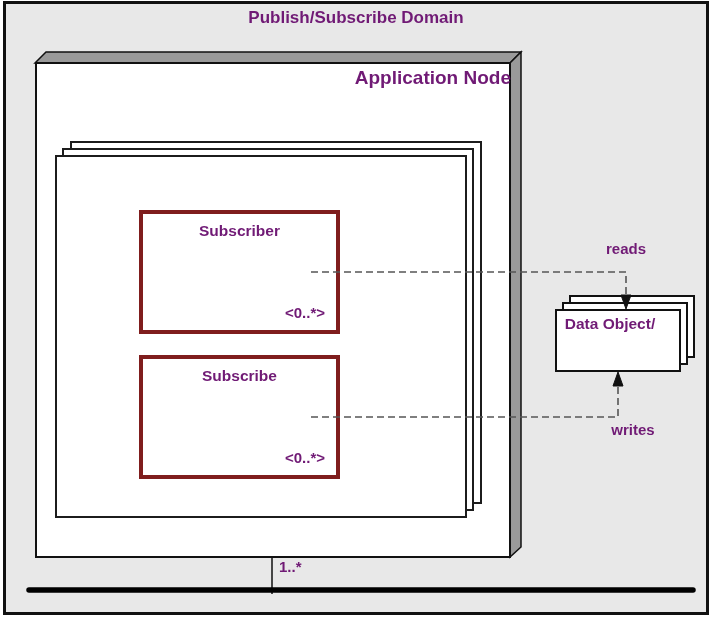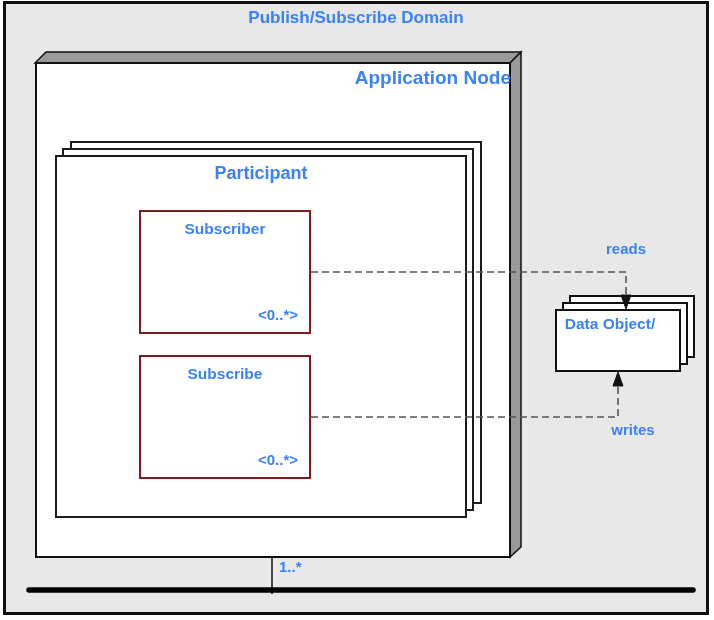--- a/index.html
+++ b/index.html
@@ -4,21 +4,21 @@
 <style>
   * { margin: 0; padding: 0; box-sizing: border-box; }
   html, body { background: #ffffff; }
   body { font-family: "Liberation Sans", sans-serif; }
   #stage {
     position: relative;
     width: 714px;
     height: 620px;
     background: #ffffff;
     overflow: hidden;
-    color: #3b82f6;
+    color: #701a75;
   }
   .abs { position: absolute; }
 
   
   .domain {
     left: 3px; top: 1px;
     width: 706px; height: 614px;
     background: #e8e8e8;
     border: 3px solid #111;
     z-index: 0;
@@ -60,23 +60,23 @@
   .p-front  { left: 55px; top: 155px; z-index: 5; }
   .participant-title {
     left: 55px; top: 163px; width: 412px;
     text-align: center;
     font-size: 18px; font-weight: bold;
     z-index: 6;
   }
 
   
   .endpoint {
-    width: 172px; height: 124px;
+    width: 201px; height: 124px;
     background: #ffffff;
-    border: 2px solid #7f1d1d;
+    border: 4px solid #7f1d1d;
     z-index: 6;
   }
   .subscriber { left: 139px; top: 210px; }
   .publisher  { left: 139px; top: 355px; }
   .endpoint .ep-title {
     position: absolute;
     left: 0; top: 8px; width: 100%;
     text-align: center;
     font-size: 15.5px; font-weight: bold;
   }
@@ -130,21 +130,20 @@
     <polygon points="35,63 46,52 521,52 510,63" fill="#9a9a9a" stroke="#111" stroke-width="1.5"></polygon>
     <polygon points="510,63 521,52 521,547 510,557" fill="#9a9a9a" stroke="#111" stroke-width="1.5"></polygon>
   </svg>
 
   <div class="abs appnode-front"></div>
   <div class="abs appnode-title">Application Node</div>
 
   <div class="abs pbox p-back"></div>
   <div class="abs pbox p-middle"></div>
   <div class="abs pbox p-front"></div>
-  <div class="abs participant-title">Participant</div>
 
   <div class="abs endpoint subscriber">
     <div class="ep-title">Subscriber</div>
     <div class="ep-mult">&lt;0..*&gt;</div>
   </div>
 
   <div class="abs endpoint publisher">
     <div class="ep-title">Subscribe</div>
     <div class="ep-mult">&lt;0..*&gt;</div>
   </div>

